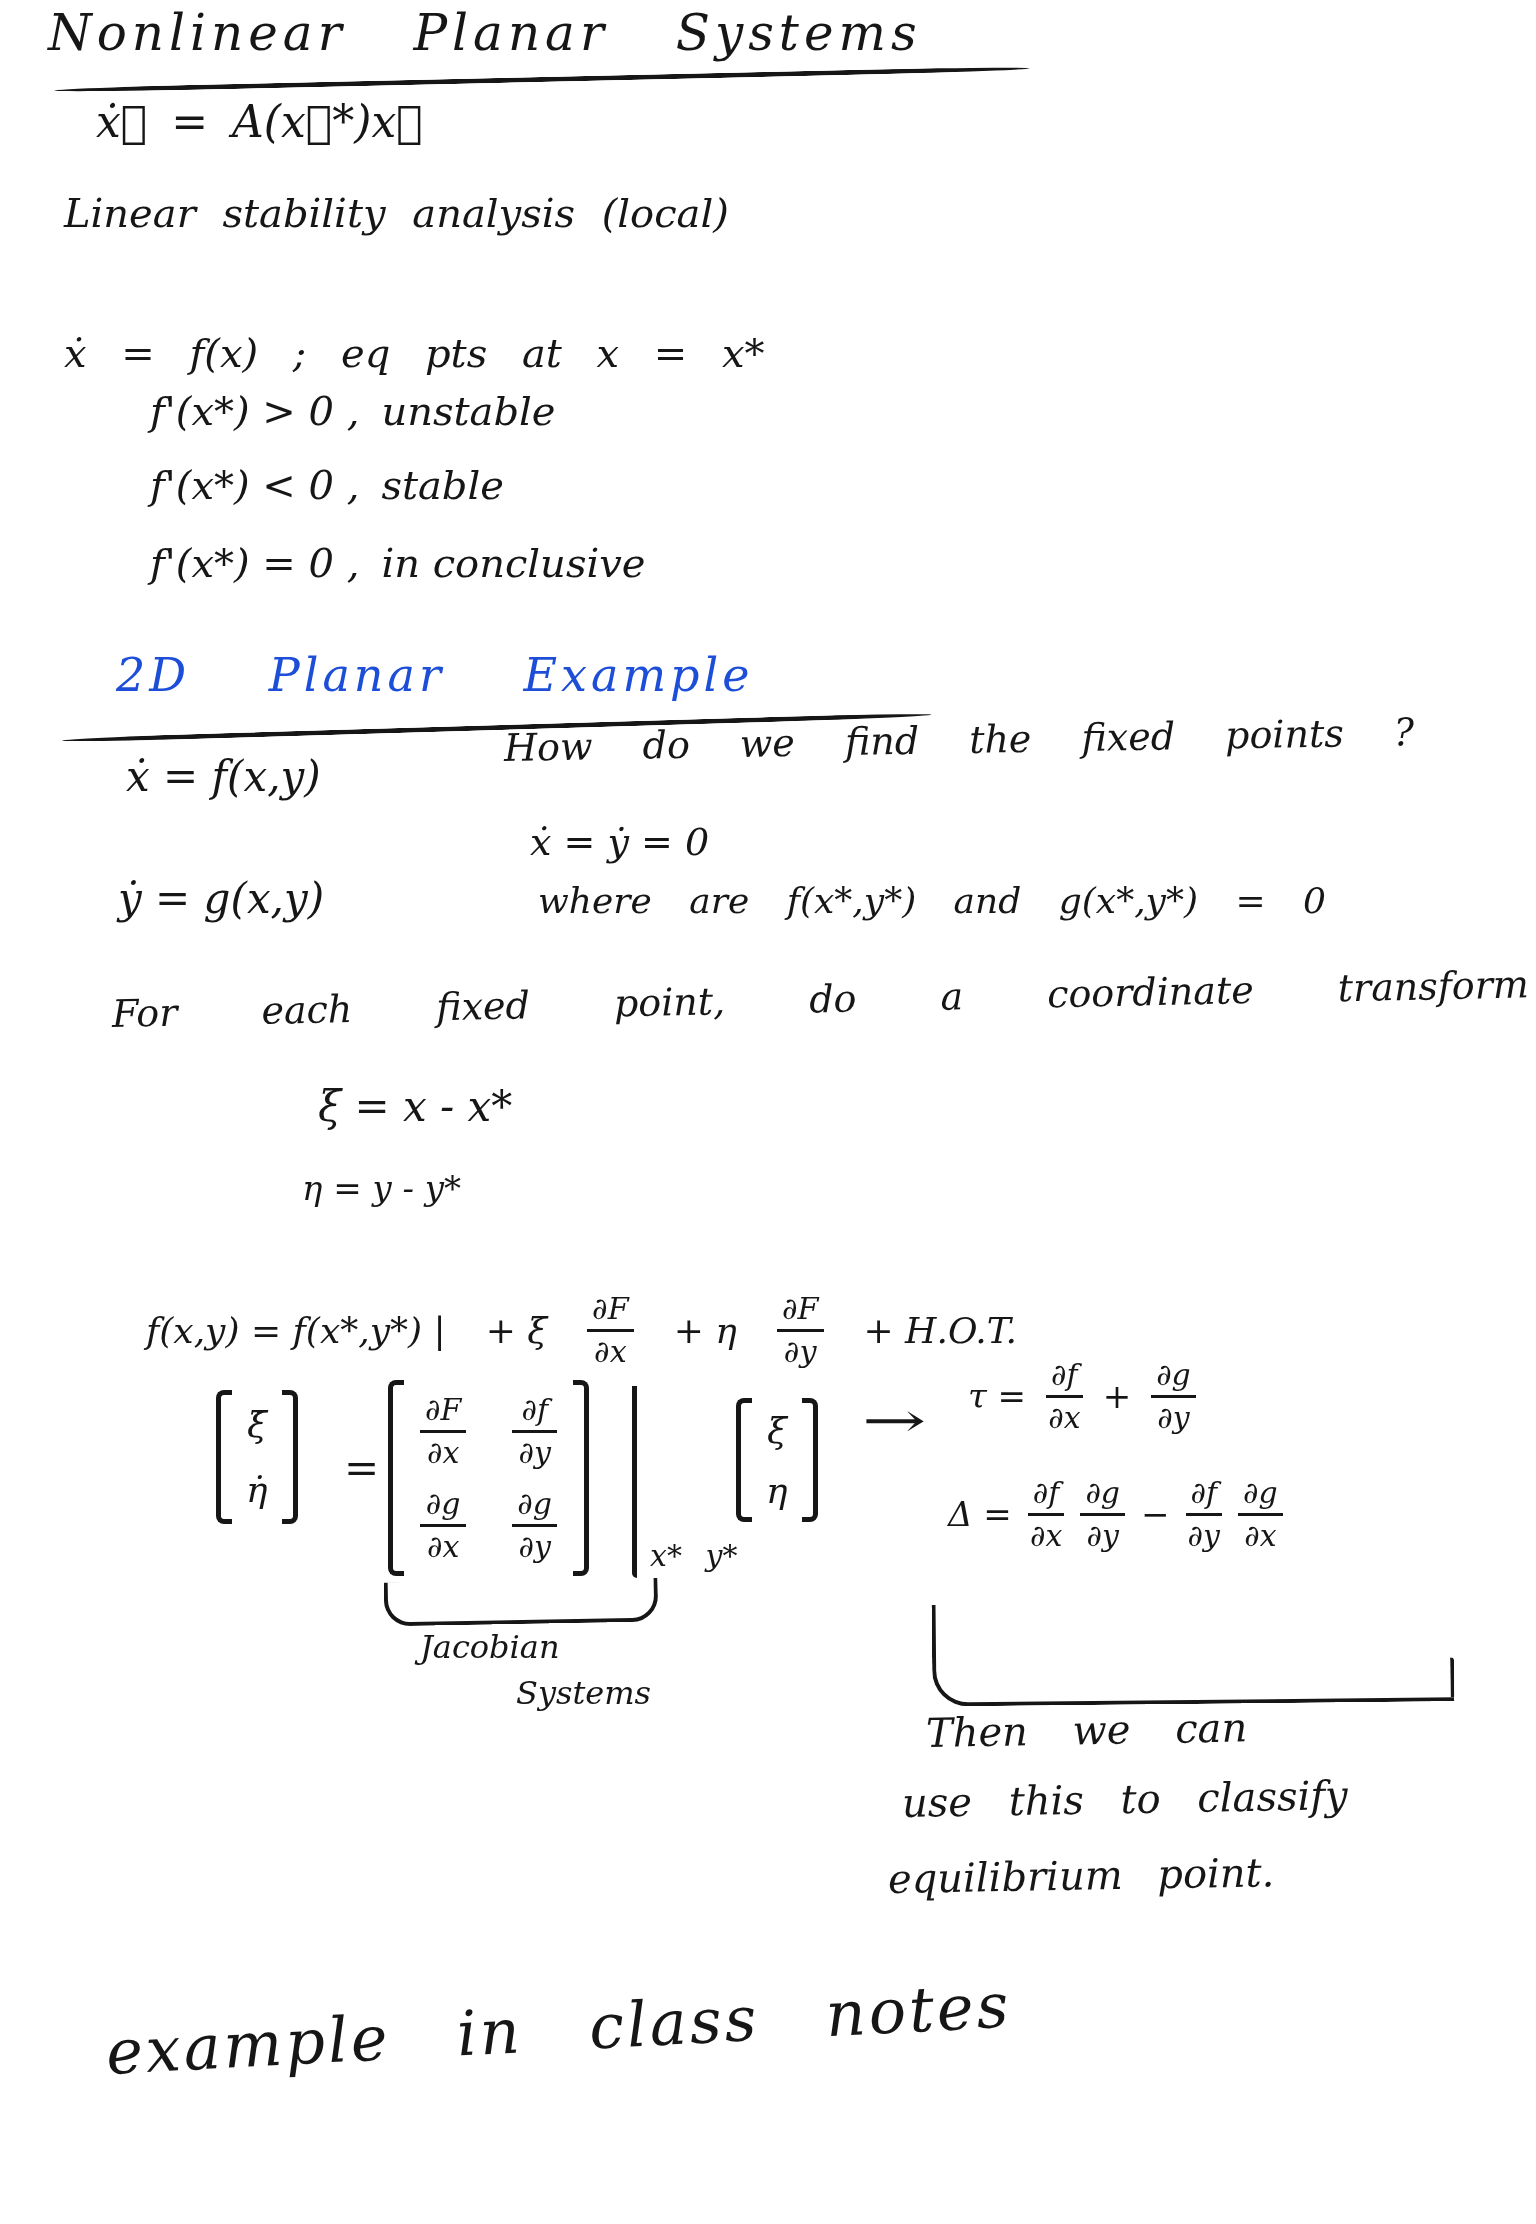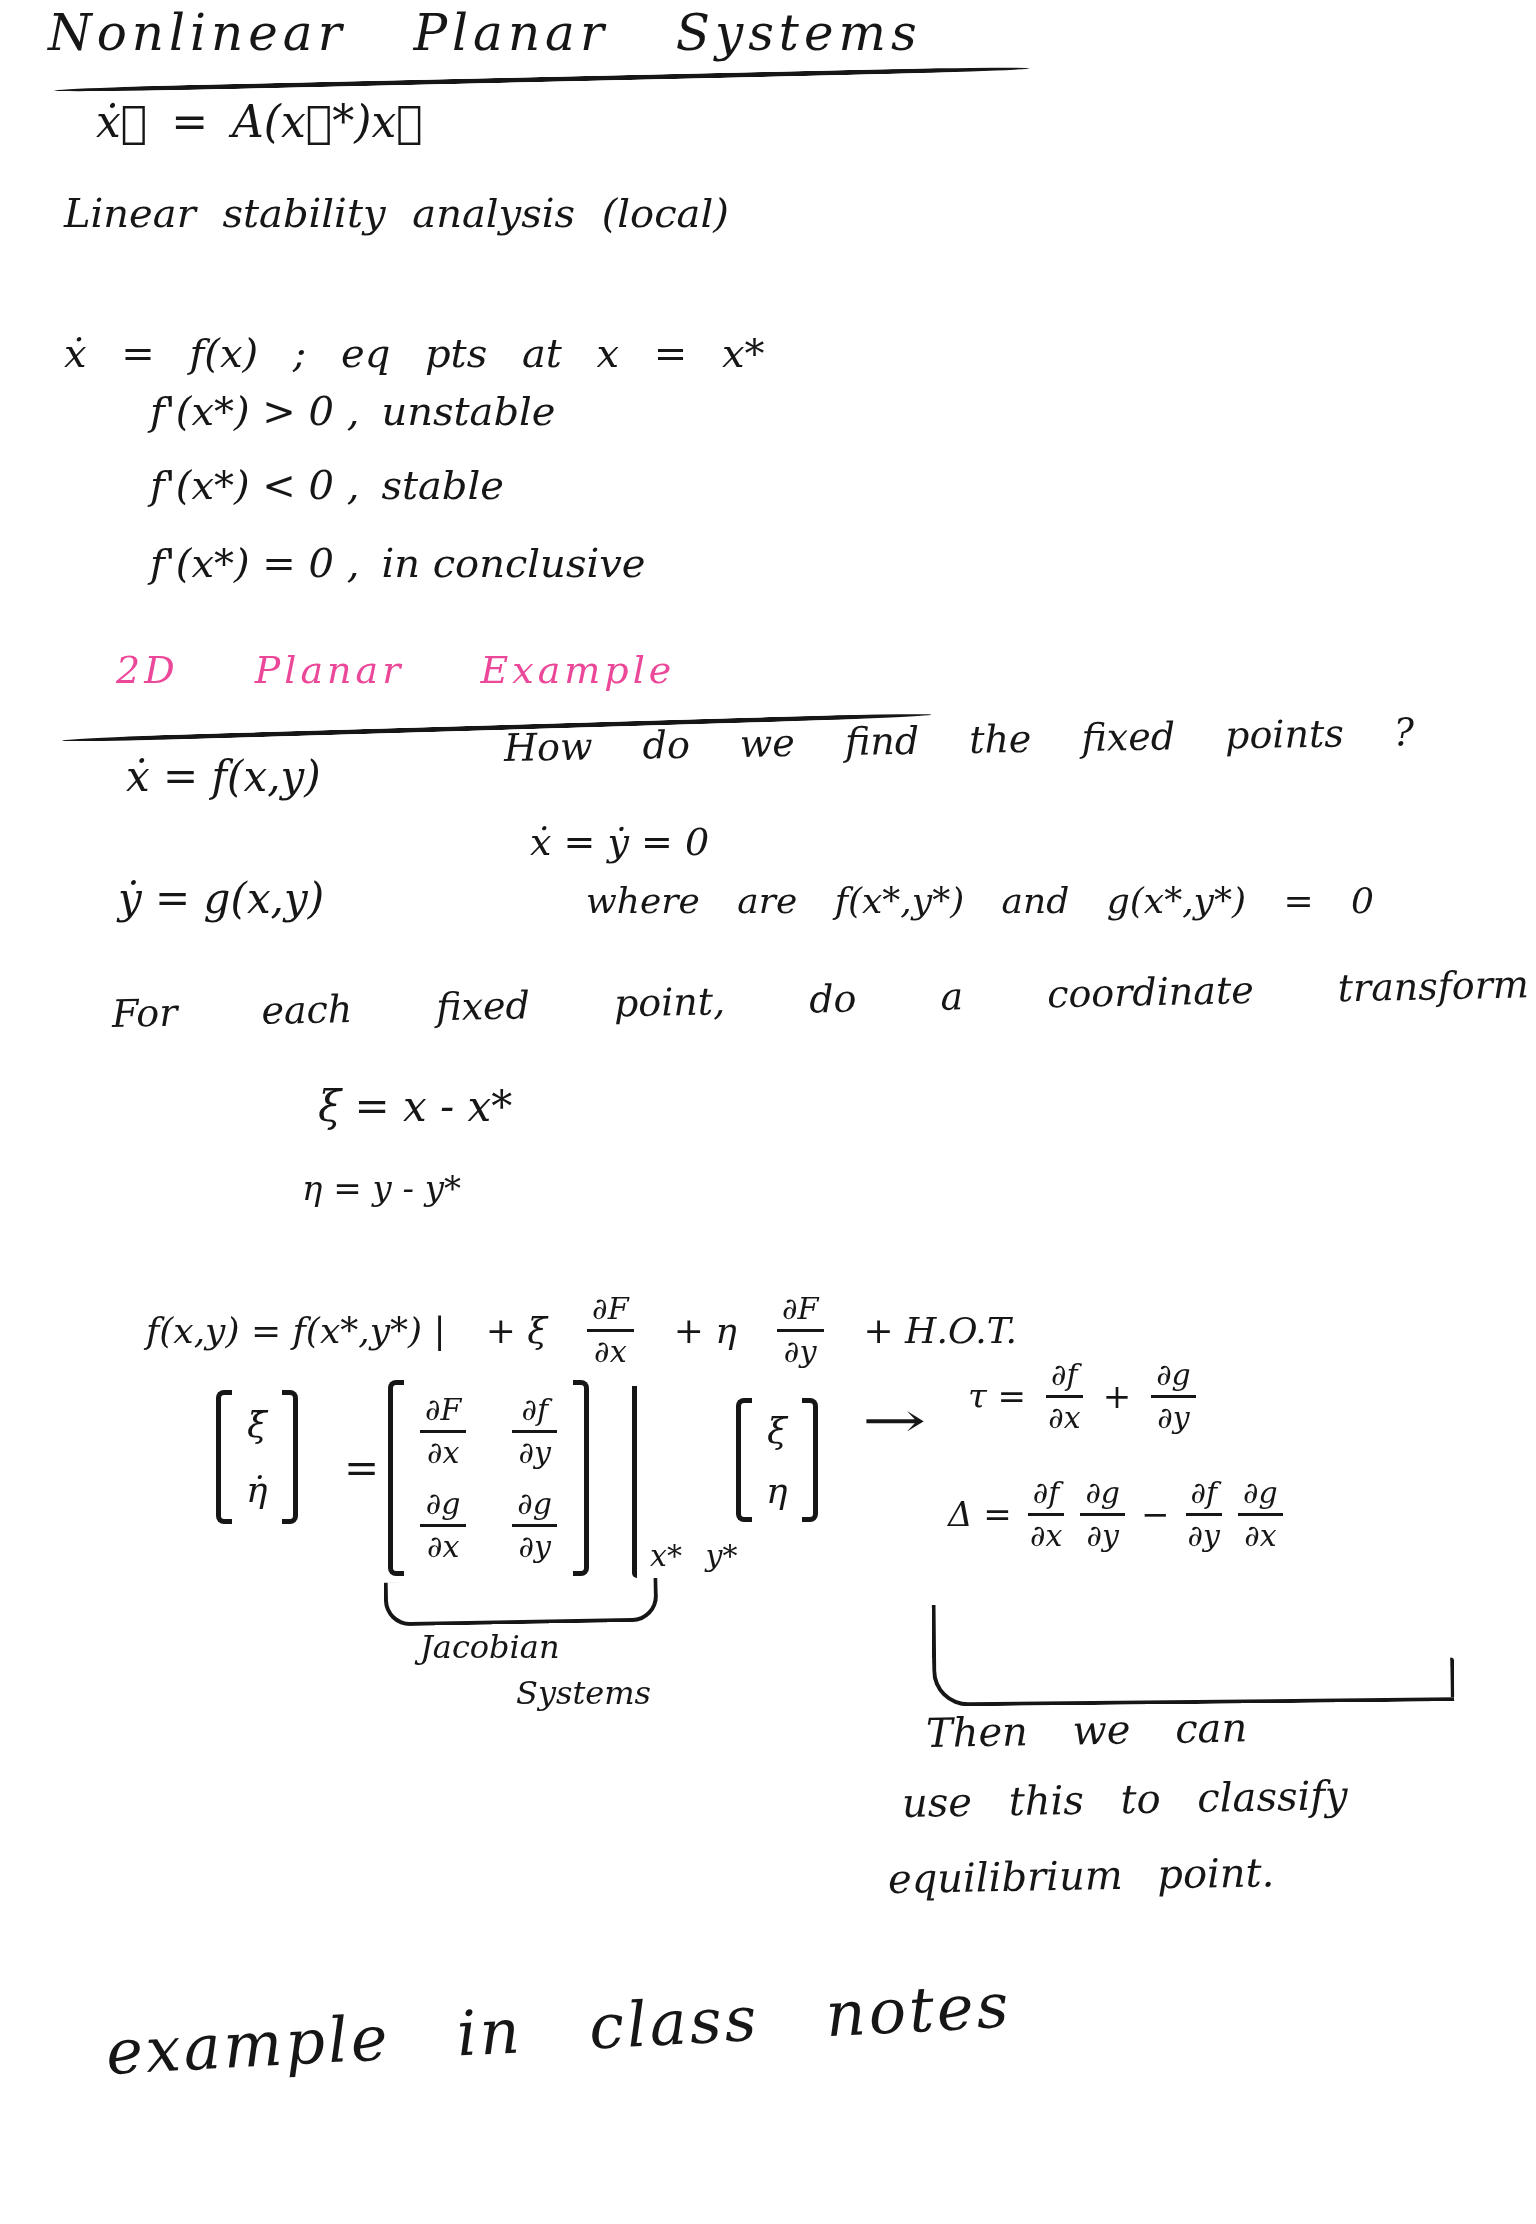--- a/index.html
+++ b/index.html
@@ -8,42 +8,42 @@
     position:relative; width:1536px; height:2224px; background:#ffffff;
     font-family:"DejaVu Serif","Liberation Serif",serif;
     font-style:italic; color:#161616; overflow:hidden;
   }
   .abs { position:absolute; white-space:nowrap; }
 
   
   .title { left:48px; top:4px; font-size:50px; word-spacing:46px; letter-spacing:5px;font-style:italic; }
   .u-title { left:54px; top:88px; width:976px; border-top:5px solid #161616;
              border-radius:50%/6px; transform:rotate(-1.3deg); transform-origin:left center; }
-  .planar-heading { left:116px; top:648px; font-size:38px; word-spacing:60px;
-                    letter-spacing:4px; color:#ec4899; }
+  .planar-heading { left:116px; top:648px; font-size:46px; word-spacing:60px;
+                    letter-spacing:4px; color:#1d4ed8; }
   .u-planar { left:62px; top:738px; width:870px; border-top:5px solid #161616;
               border-radius:50%/6px; transform:rotate(-1.7deg); transform-origin:left center; }
 
   
   .eq-vector { left:96px; top:96px; font-size:44px; word-spacing:10px; }
   .linear-heading { left:64px; top:190px; font-size:40px; word-spacing:14px; }
   .eq-pts { left:64px; top:294px; font-size:40px; word-spacing:22px;margin-top:36px; }
   .case { font-size:40px; }
   .case .case-label { margin-left:22px; }
   .c1 { left:150px; top:388px; }
   .c2 { left:150px; top:462px; }
   .c3 { left:150px; top:540px; }
 
   
   .sys-x { left:126px; top:752px; font-size:42px; }
   .sys-y { left:118px; top:874px; font-size:42px; }
   .question { left:504px; top:726px; font-size:38px; word-spacing:38px;
               transform:rotate(-1deg); transform-origin:left center; }
   .zero-cond { left:530px; top:820px; font-size:38px; }
-  .where-line { left:538px; top:880px; font-size:36px; word-spacing:26px;margin-left:48px; }
+  .where-line { left:538px; top:880px; font-size:36px; word-spacing:26px; }
 
   
   .transform-intro { left:112px; top:992px; font-size:38px; word-spacing:72px;
                      transform:rotate(-1.2deg); transform-origin:left center; }
   .xi-def  { left:318px; top:1082px; font-size:42px; }
   .eta-def { left:302px; top:1168px; font-size:34px; }
 
   
   .frac { display:inline-block; text-align:center; vertical-align:middle; line-height:1.12; }
   .frac .num { display:block; border-bottom:3px solid currentColor; padding:0 5px 3px; }

